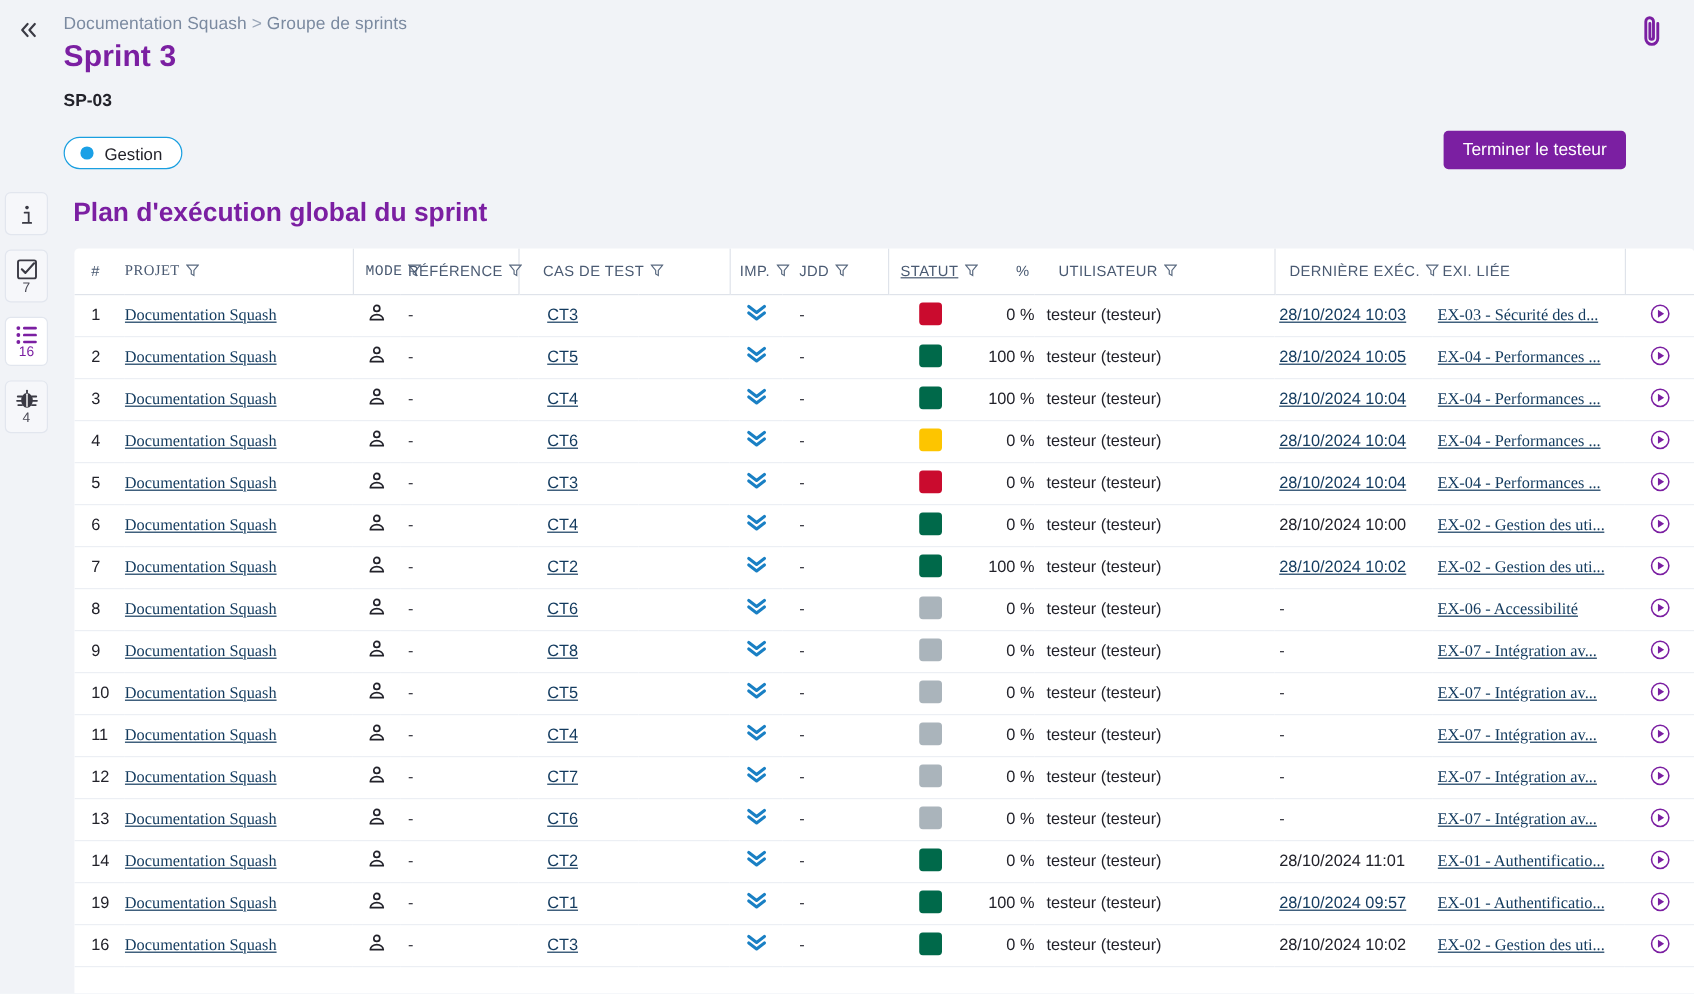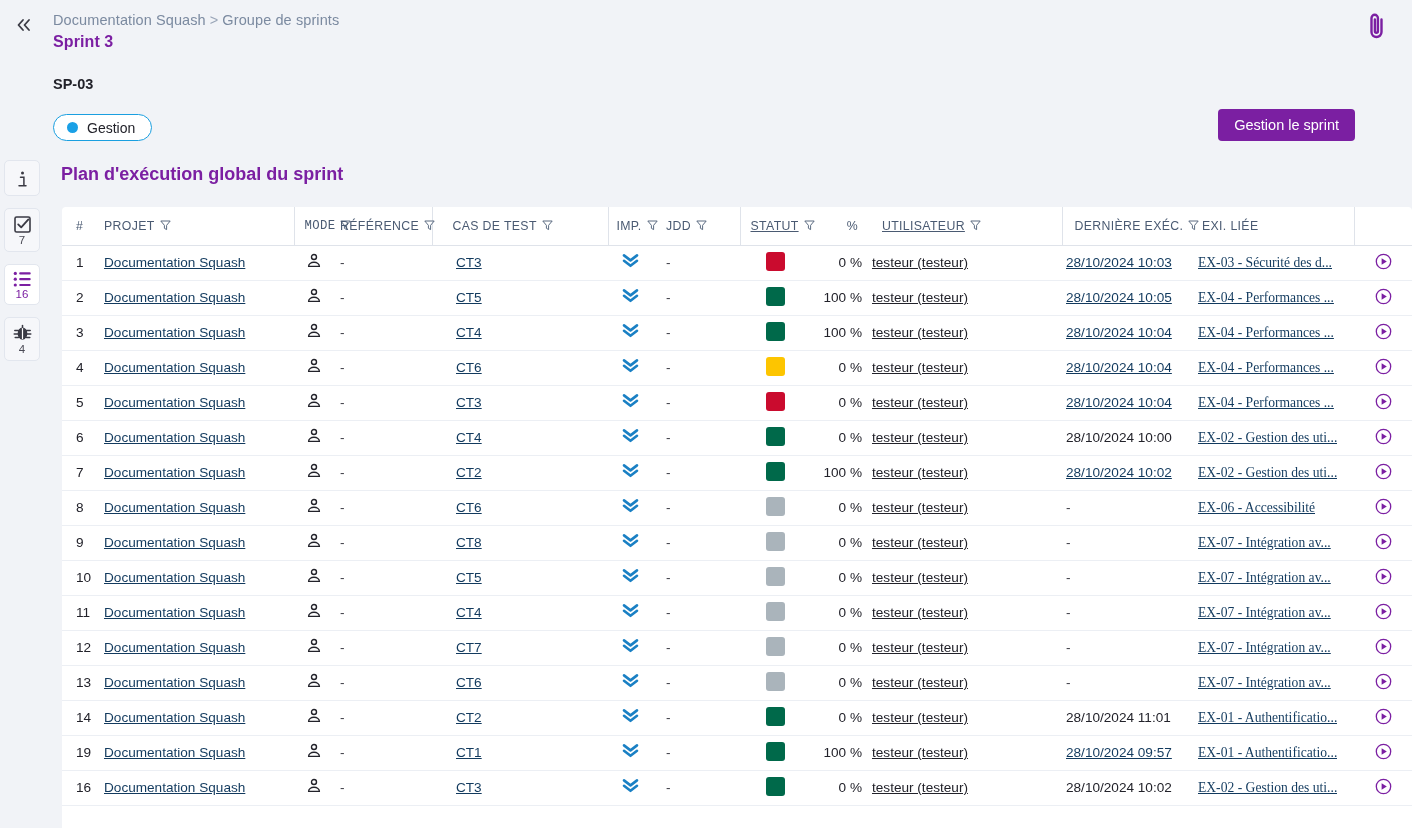--- a/index.html
+++ b/index.html
@@ -31,21 +31,21 @@
   }
 
   .breadcrumb {
     position: absolute; left: 53px; top: 12px;
     font-size: 14.5px; color: #7b8aa0; letter-spacing: .1px;
   }
   .breadcrumb .sep { margin: 0 4px; color: #9aa6b8; }
 
   .page-title {
     position: absolute; left: 53px; top: 33px;
-    font-size: 16px; font-weight: bold; color: #7b1fa2;
+    font-size: 25px; font-weight: bold; color: #7b1fa2;
     letter-spacing: .1px;
   }
   .page-ref {
     position: absolute; left: 53px; top: 76px;
     font-size: 14.5px; font-weight: bold; color: #22222a;
   }
 
   .status-pill {
     position: absolute; left: 53px; top: 114px;
     height: 27px; padding: 0 16px 0 13px;
@@ -76,21 +76,21 @@
   .rail-item.active .rail-count { color: #7b1fa2; }
 
   
   .panel {
     position: absolute; left: 47px; top: 155px;
     width: 1365px; height: 673px;
     background: #f1f3f7;
   }
   .section-title {
     position: absolute; left: 14px; top: 9px;
-    font-size: 18px; font-weight: bold; color: #7b1fa2;
+    font-size: 22px; font-weight: bold; color: #7b1fa2;
   }
 
   .table-card {
     position: absolute; left: 15px; top: 52px;
     width: 1350px; height: 621px;
     background: #ffffff; border-top-left-radius: 4px; border-top-right-radius: 4px;
     overflow: hidden;
   }
 
   table.grid { width: 1350px; border-collapse: collapse; table-layout: fixed; }
@@ -105,30 +105,30 @@
   .th-sep { border-left: 1px solid #dfe3ea; }
 
   table.grid tbody td {
     height: 35px; padding: 0;
     font-size: 13.6px; color: #22222a;
     border-bottom: 1px solid #eceff4; vertical-align: middle;
     white-space: nowrap; overflow: hidden;
   }
 
   .c-num   { width: 42px;  padding-left: 14px !important; color: #22222a; }
-  .c-proj  { width: 190px; }
+  .c-proj  { width: 190px; font-family: Liberation Serif, serif; }
   .c-mode  { width: 40px;  text-align: center; font-family: Liberation Mono, monospace; }
   .c-ref   { width: 98px;  }
   .c-ct    { width: 100px; padding-left: 24px !important; }
   .c-gap   { width: 76px;  }
   .c-imp   { width: 44px;  text-align: center; margin-left: 34px; }
   .c-jdd   { width: 88px;  }
   .c-stat  { width: 70px;  text-align: center; text-decoration: underline; }
   .c-pct   { width: 52px;  text-align: right; }
-  .c-user  { width: 200px; padding-left: 10px !important; text-decoration: underline; }
+  .c-user  { width: 200px; padding-left: 10px !important; }
   .c-exec  { width: 132px; padding-left: 4px !important; }
   .c-exi   { width: 160px; padding-left: 4px !important; }
   .c-act   { width: 58px;  text-align: center; }
 
   .link {
     color: #123a5e; text-decoration: underline; cursor: pointer;
     font-size: 13.6px;
   }
   .link-ct { color: #123a5e; text-decoration: underline; cursor: pointer; }
   .plain { color: #22222a; }
@@ -172,21 +172,21 @@
   </div>
 
   <div class="page-title">Sprint 3</div>
   <div class="page-ref">SP-03</div>
 
   <div class="status-pill">
     <span class="status-dot"></span>
     <span>Gestion</span>
   </div>
 
-  <button class="btn-primary">Gestion le sprint</button>
+  <button class="btn-primary">Terminer le testeur</button>
 
   <div class="rail">
 
     <div class="rail-item">
       <svg width="17" height="18" viewBox="0 0 17 18" aria-hidden="true">
         <circle cx="8.5" cy="3" r="1.5" fill="#3a3a44"></circle>
         <path d="M6.5 7.2 h3.4 v8.6 M5 15.8 h7" fill="none" stroke="#3a3a44" stroke-width="1.5" stroke-linecap="round"></path>
       </svg>
     </div>
 

